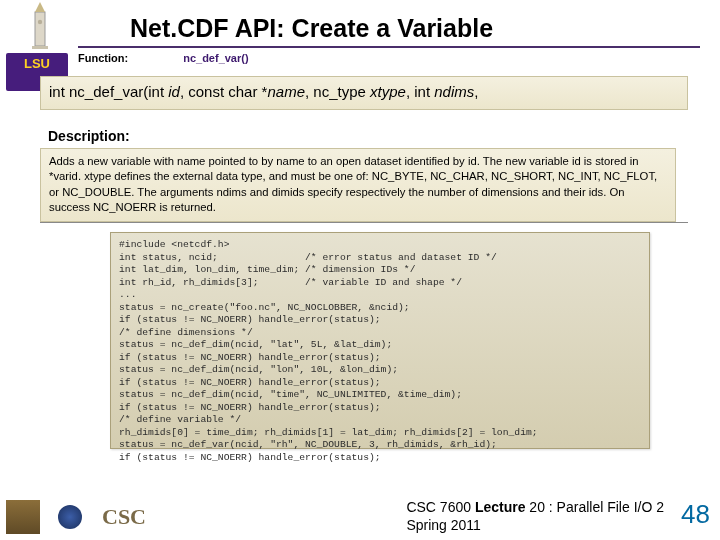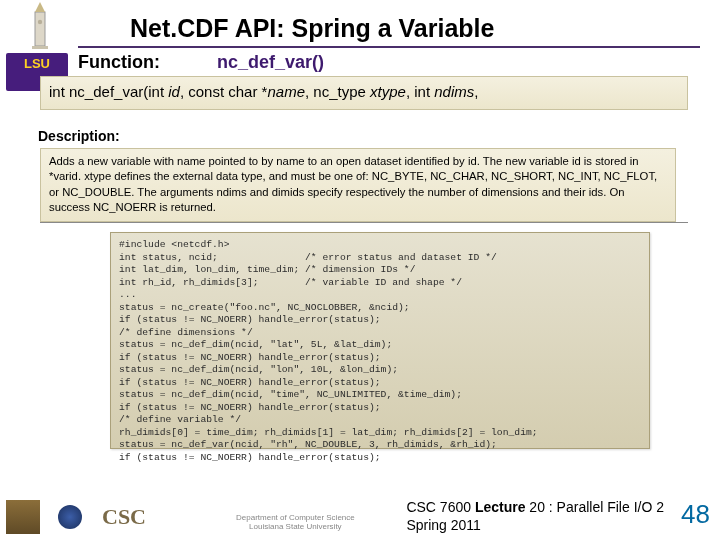--- a/index.html
+++ b/index.html
@@ -51,40 +51,40 @@
     font-weight: bold;
     font-size: 13px;
     text-align: center;
     line-height: 22px;
     border-radius: 2px;
   }
   .func-row {
     position: absolute;
     top: 52px;
     left: 78px;
-    font-size: 18px;
+    font-size: 11px;
   }
   .func-label { font-weight: bold; }
   .func-name { margin-left: 52px; color: #3e1a6e; font-weight: bold; }
   .sig-box {
     position: absolute;
     top: 76px;
     left: 40px;
     width: 648px;
     background: linear-gradient(#f4f0df, #ece6cc);
     border: 1px solid #c9c29f;
     padding: 4px 8px 6px 8px;
     font-size: 15px;
     line-height: 1.45;
   }
   .sig-box em { font-style: italic; }
   .desc-label {
     position: absolute;
     top: 128px;
-    left: 38px;
+    left: 48px;
     font-weight: bold;
     font-size: 14px;
   }
   .desc-box {
     position: absolute;
     top: 148px;
     left: 40px;
     width: 636px;
     background: linear-gradient(#f4f0df, #ece6cc);
     border: 1px solid #c9c29f;
@@ -169,21 +169,21 @@
 
 <div class="slide">
 
   <svg class="tower" viewBox="0 0 32 48">
     <rect x="11" y="10" width="10" height="34" fill="#ddd7c8" stroke="#999"></rect>
     <rect x="8" y="44" width="16" height="3" fill="#c9c2ad"></rect>
     <polygon points="16,0 11,10 21,10" fill="#c9b986"></polygon>
     <circle cx="16" cy="20" r="2.2" fill="#b8b09a"></circle>
   </svg>
 
-  <div class="title">Net.CDF API: Spring a Variable</div>
+  <div class="title">Net.CDF API: Create a Variable</div>
   <div class="title-underline"></div>
 
   <div class="lsu-logo">LSU</div>
 
   <div class="func-row">
     <span class="func-label">Function:</span>
     <span class="func-name">nc_def_var()</span>
   </div>
 
   <div class="sig-box">
@@ -218,24 +218,20 @@
 rh_dimids[0] = time_dim; rh_dimids[1] = lat_dim; rh_dimids[2] = lon_dim;
 status = nc_def_var(ncid, "rh", NC_DOUBLE, 3, rh_dimids, &amp;rh_id);
 if (status != NC_NOERR) handle_error(status);</div>
 
   <div class="footer">
     <div class="footer-logos">
       <div class="logo-a"></div>
       <div class="logo-b"></div>
       <span class="csc">CSC</span>
     </div>
-    <div class="dept">
-      <div>Department of Computer Science</div>
-      <div>Louisiana State University</div>
-    </div>
     <div class="lecture">
       <div><span>CSC 7600 </span><b>Lecture</b><span> 20 : Parallel File I/O 2</span></div>
       <div>Spring 2011</div>
     </div>
     <div class="pagenum">48</div>
   </div>
 
 </div>
 
 </body></html>

